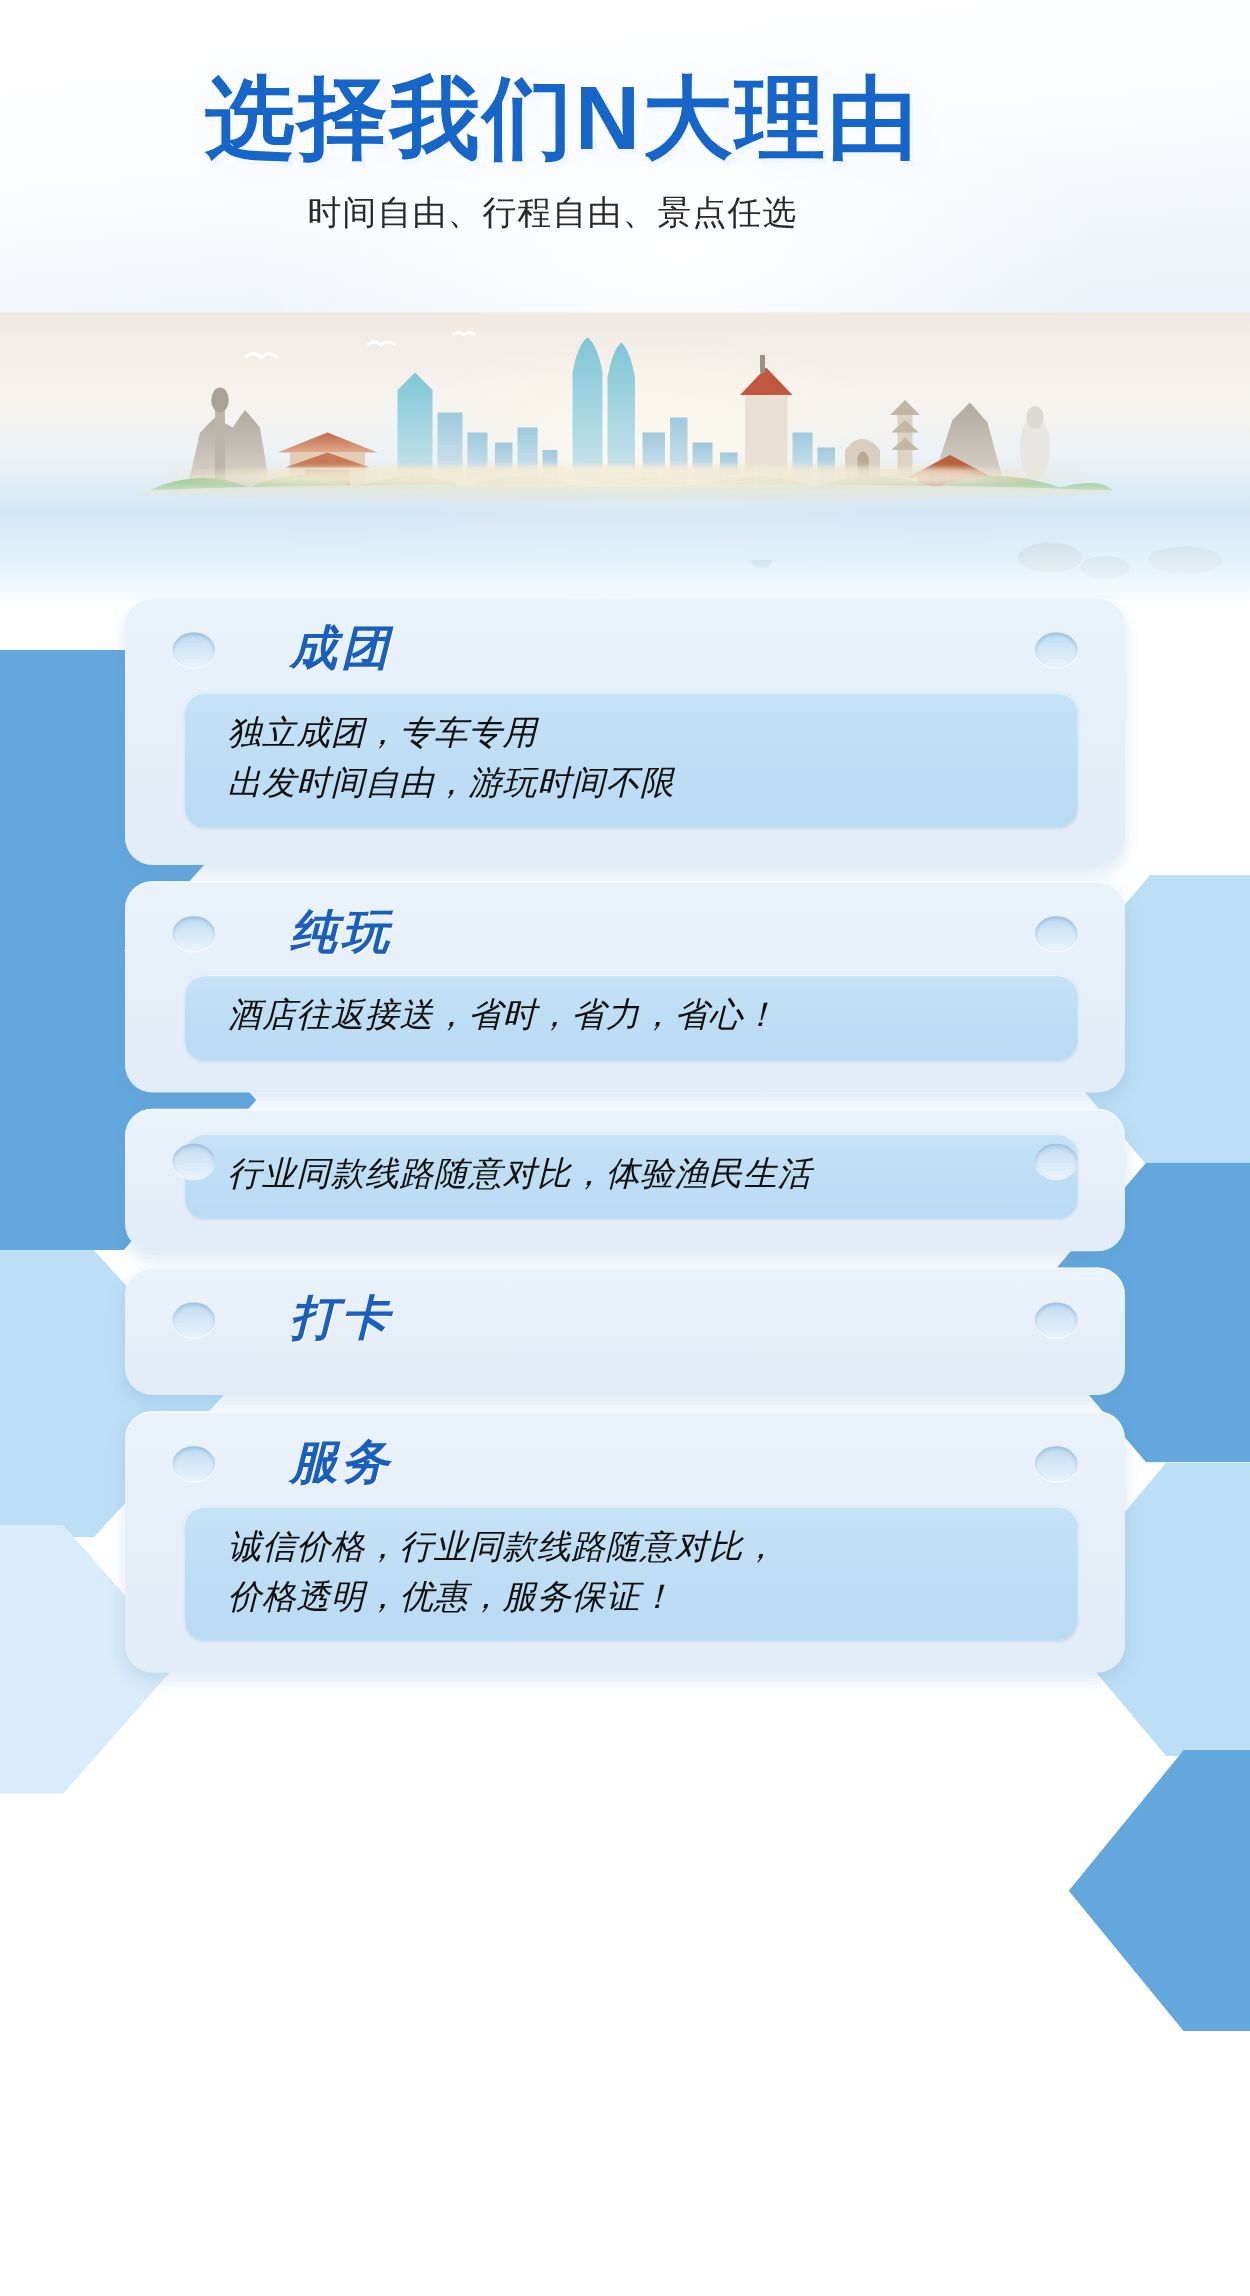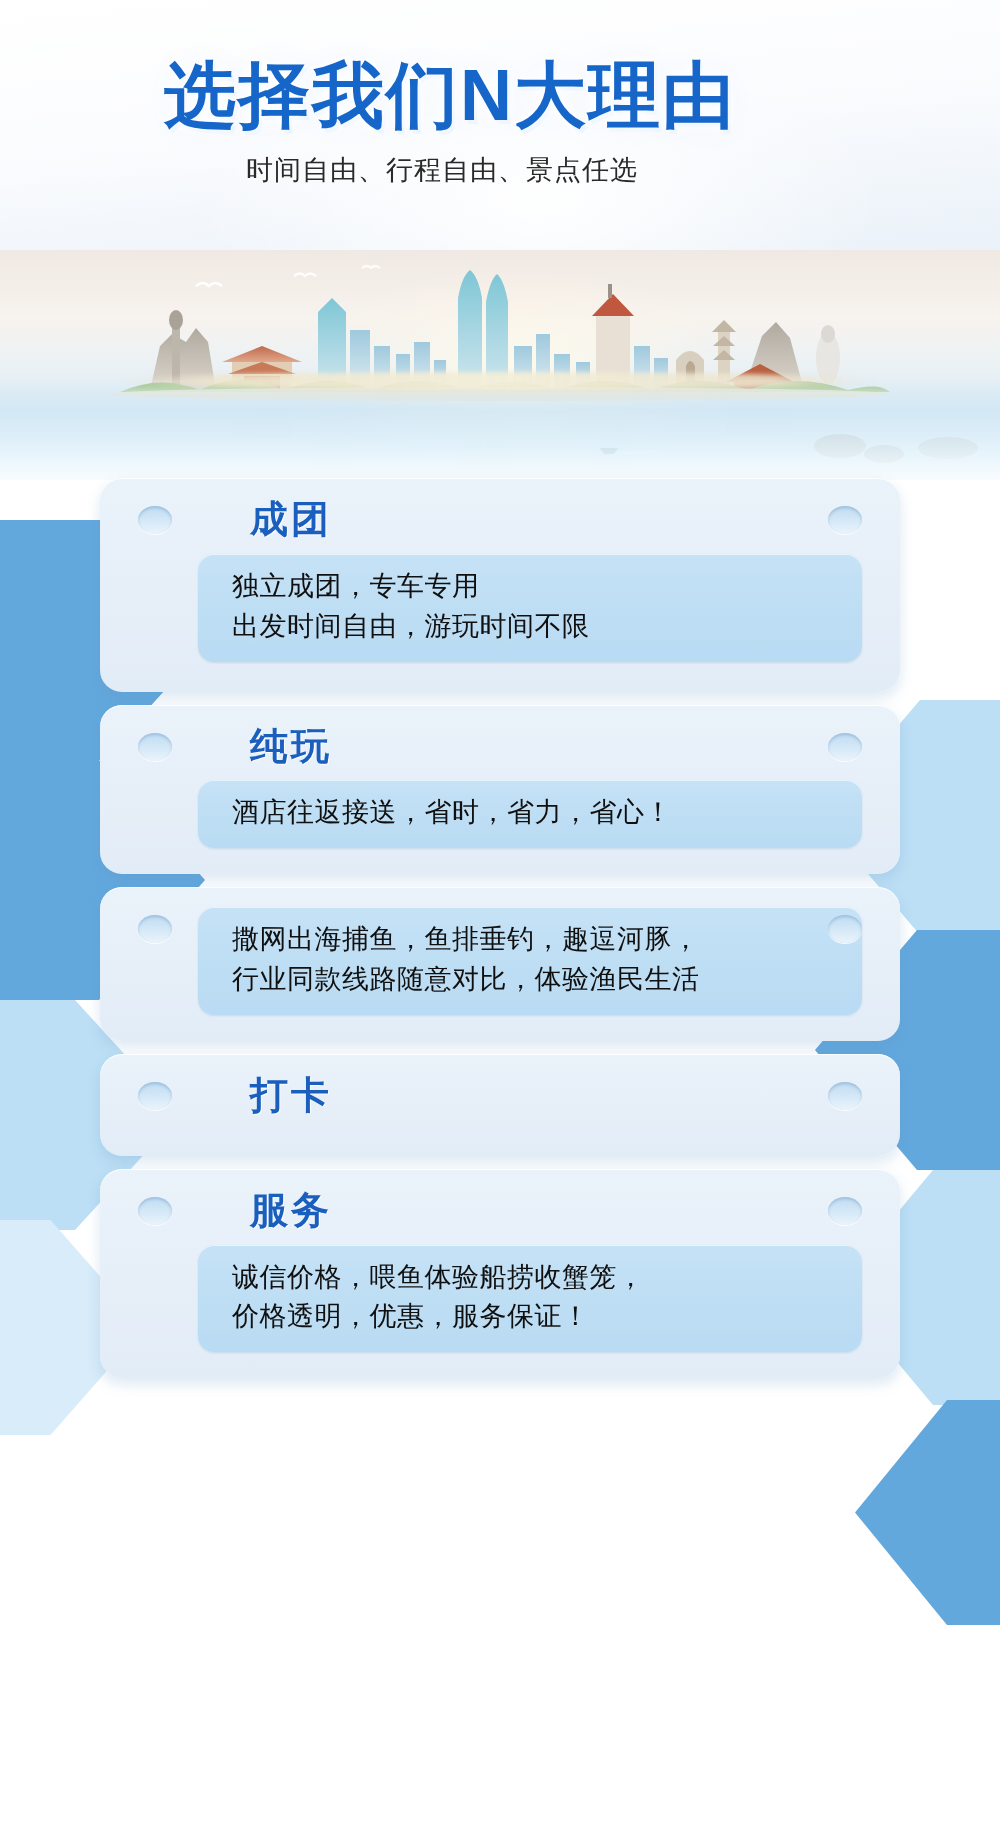--- a/index.html
+++ b/index.html
@@ -87,38 +87,39 @@
     background:#63a8dd;clip-path:polygon(40% 0,100% 0,100% 100%,40% 100%,0 50%);}
 
   
   .cards{position:absolute;left:0;top:478px;width:1000px;z-index:15;}
   .card{
     position:relative;
     width:800px;margin:0 auto 13px auto;
     background:linear-gradient(180deg,#eaf2fa 0%,#e6eff8 55%,#e2ecf7 100%);
     border-radius:22px;
     box-shadow:0 6px 14px rgba(86,140,190,.20), 0 1px 0 rgba(255,255,255,.9) inset;
-    padding:20px 34px 26px 34px;
+    padding:20px 34px 26px 16px;
     box-sizing:border-box;
+    font-style:italic;
   }
   .hole{
     position:absolute;top:28px;width:34px;height:28px;border-radius:50%;
     background:linear-gradient(180deg,#bfdcf2 0%,#d8eaf8 60%,#eaf4fc 100%);
     box-shadow:inset 0 2px 3px rgba(110,155,195,.45), 0 1px 0 rgba(255,255,255,.85);
   }
   .hole-l{left:38px;}
   .hole-r{right:38px;}
   .card-title{
     margin:0 0 12px 116px;
     font-size:38px;font-weight:bold;color:#1a5fbd;letter-spacing:3px;
     text-shadow:1px 1px 0 rgba(255,255,255,.85);
     line-height:1.15;
   }
   .card-body{
-    margin-left:64px;margin-right:4px;
+    margin-left:32px;margin-right:4px;
     background:linear-gradient(180deg,#c6e2f6 0%,#bedef4 50%,#b9dbf3 100%);
     border-radius:16px;
     box-shadow:inset 0 1px 0 rgba(255,255,255,.6), 0 1px 2px rgba(120,165,205,.25);
     padding:13px 26px 15px 34px;
   }
   .card-body div{
     font-size:27px;line-height:1.48;color:#101010;letter-spacing:.5px;white-space:nowrap;
   }
 
   
@@ -273,35 +274,34 @@
       <h2 class="card-title">纯玩</h2>
       <div class="card-body">
         <div>酒店往返接送，省时，省力，省心！</div>
       </div>
     </div>
 
     <div class="card">
       <span class="hole hole-l"></span>
       <span class="hole hole-r"></span>
       <div class="card-body">
-        <div>撒网出海捕鱼，鱼排垂钓，趣逗河豚，</div>
         <div>行业同款线路随意对比，体验渔民生活</div>
       </div>
     </div>
 
     <div class="card">
       <span class="hole hole-l"></span>
       <span class="hole hole-r"></span>
       <h2 class="card-title">打卡</h2>
     </div>
 
     <div class="card">
       <span class="hole hole-l"></span>
       <span class="hole hole-r"></span>
       <h2 class="card-title">服务</h2>
       <div class="card-body">
-        <div>诚信价格，喂鱼体验船捞收蟹笼，</div>
+        <div>诚信价格，行业同款线路随意对比，</div>
         <div>价格透明，优惠，服务保证！</div>
       </div>
     </div>
 
   </div>
 </div>
 
 </body></html>

